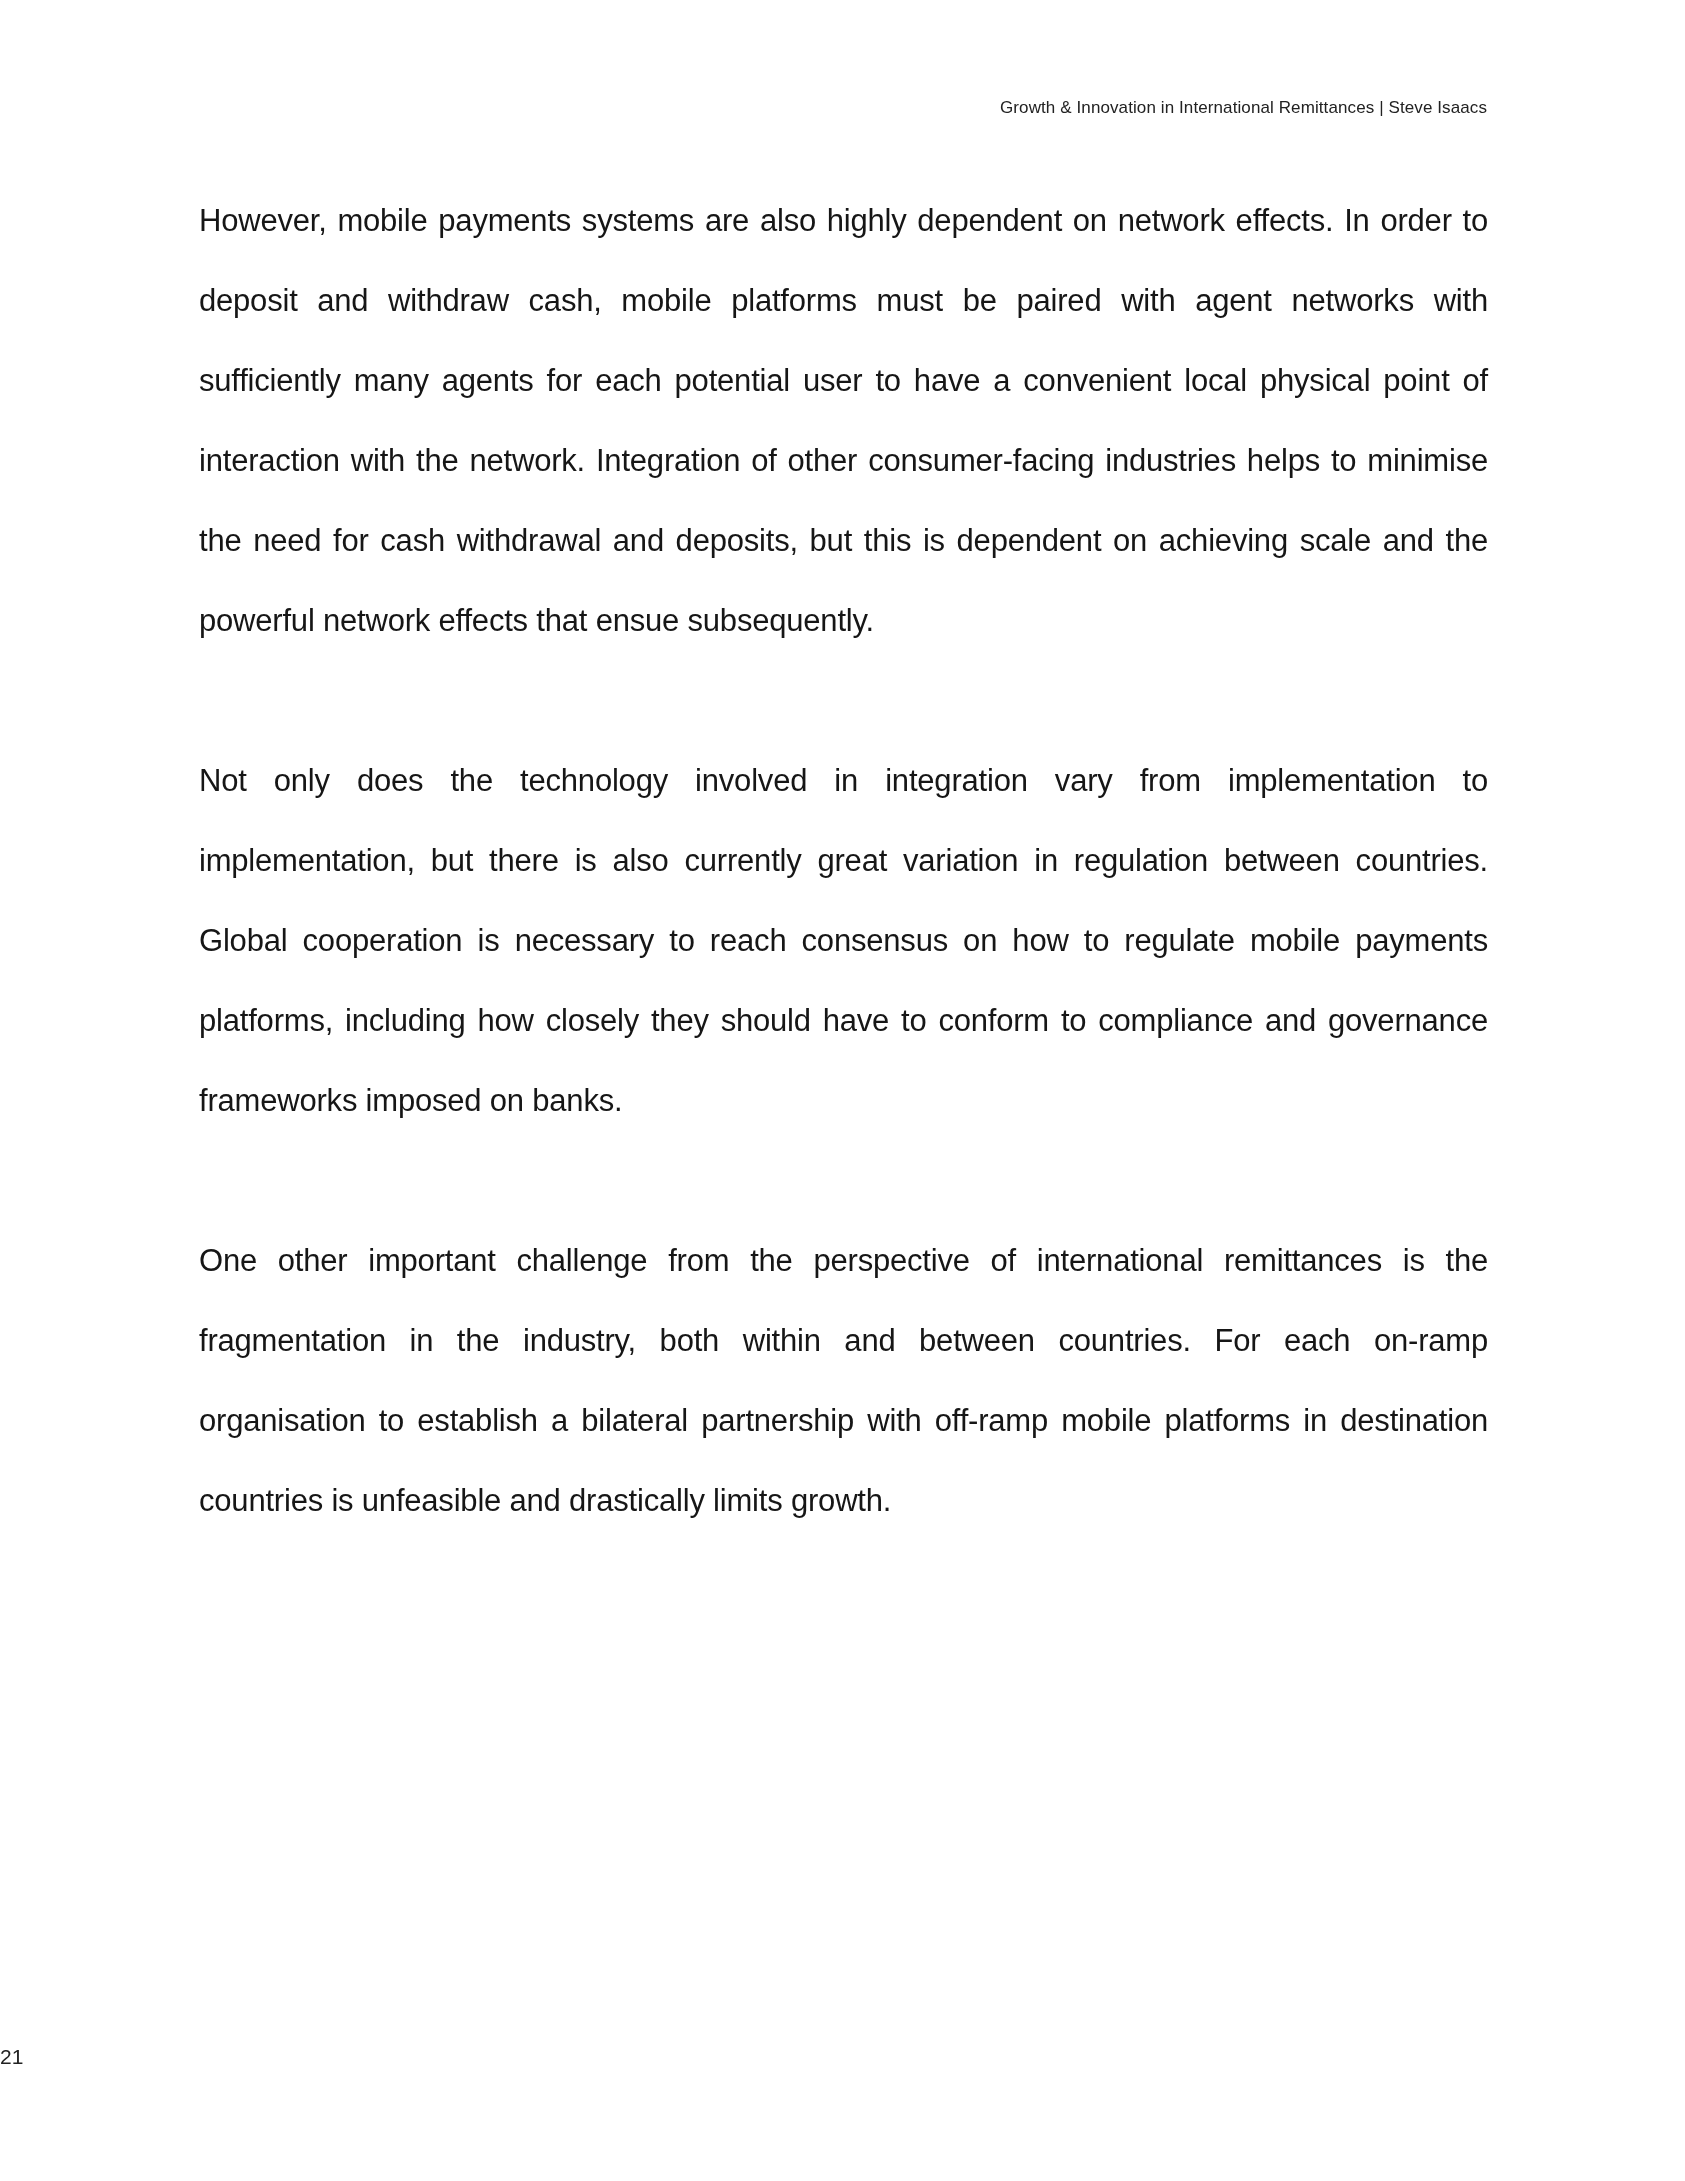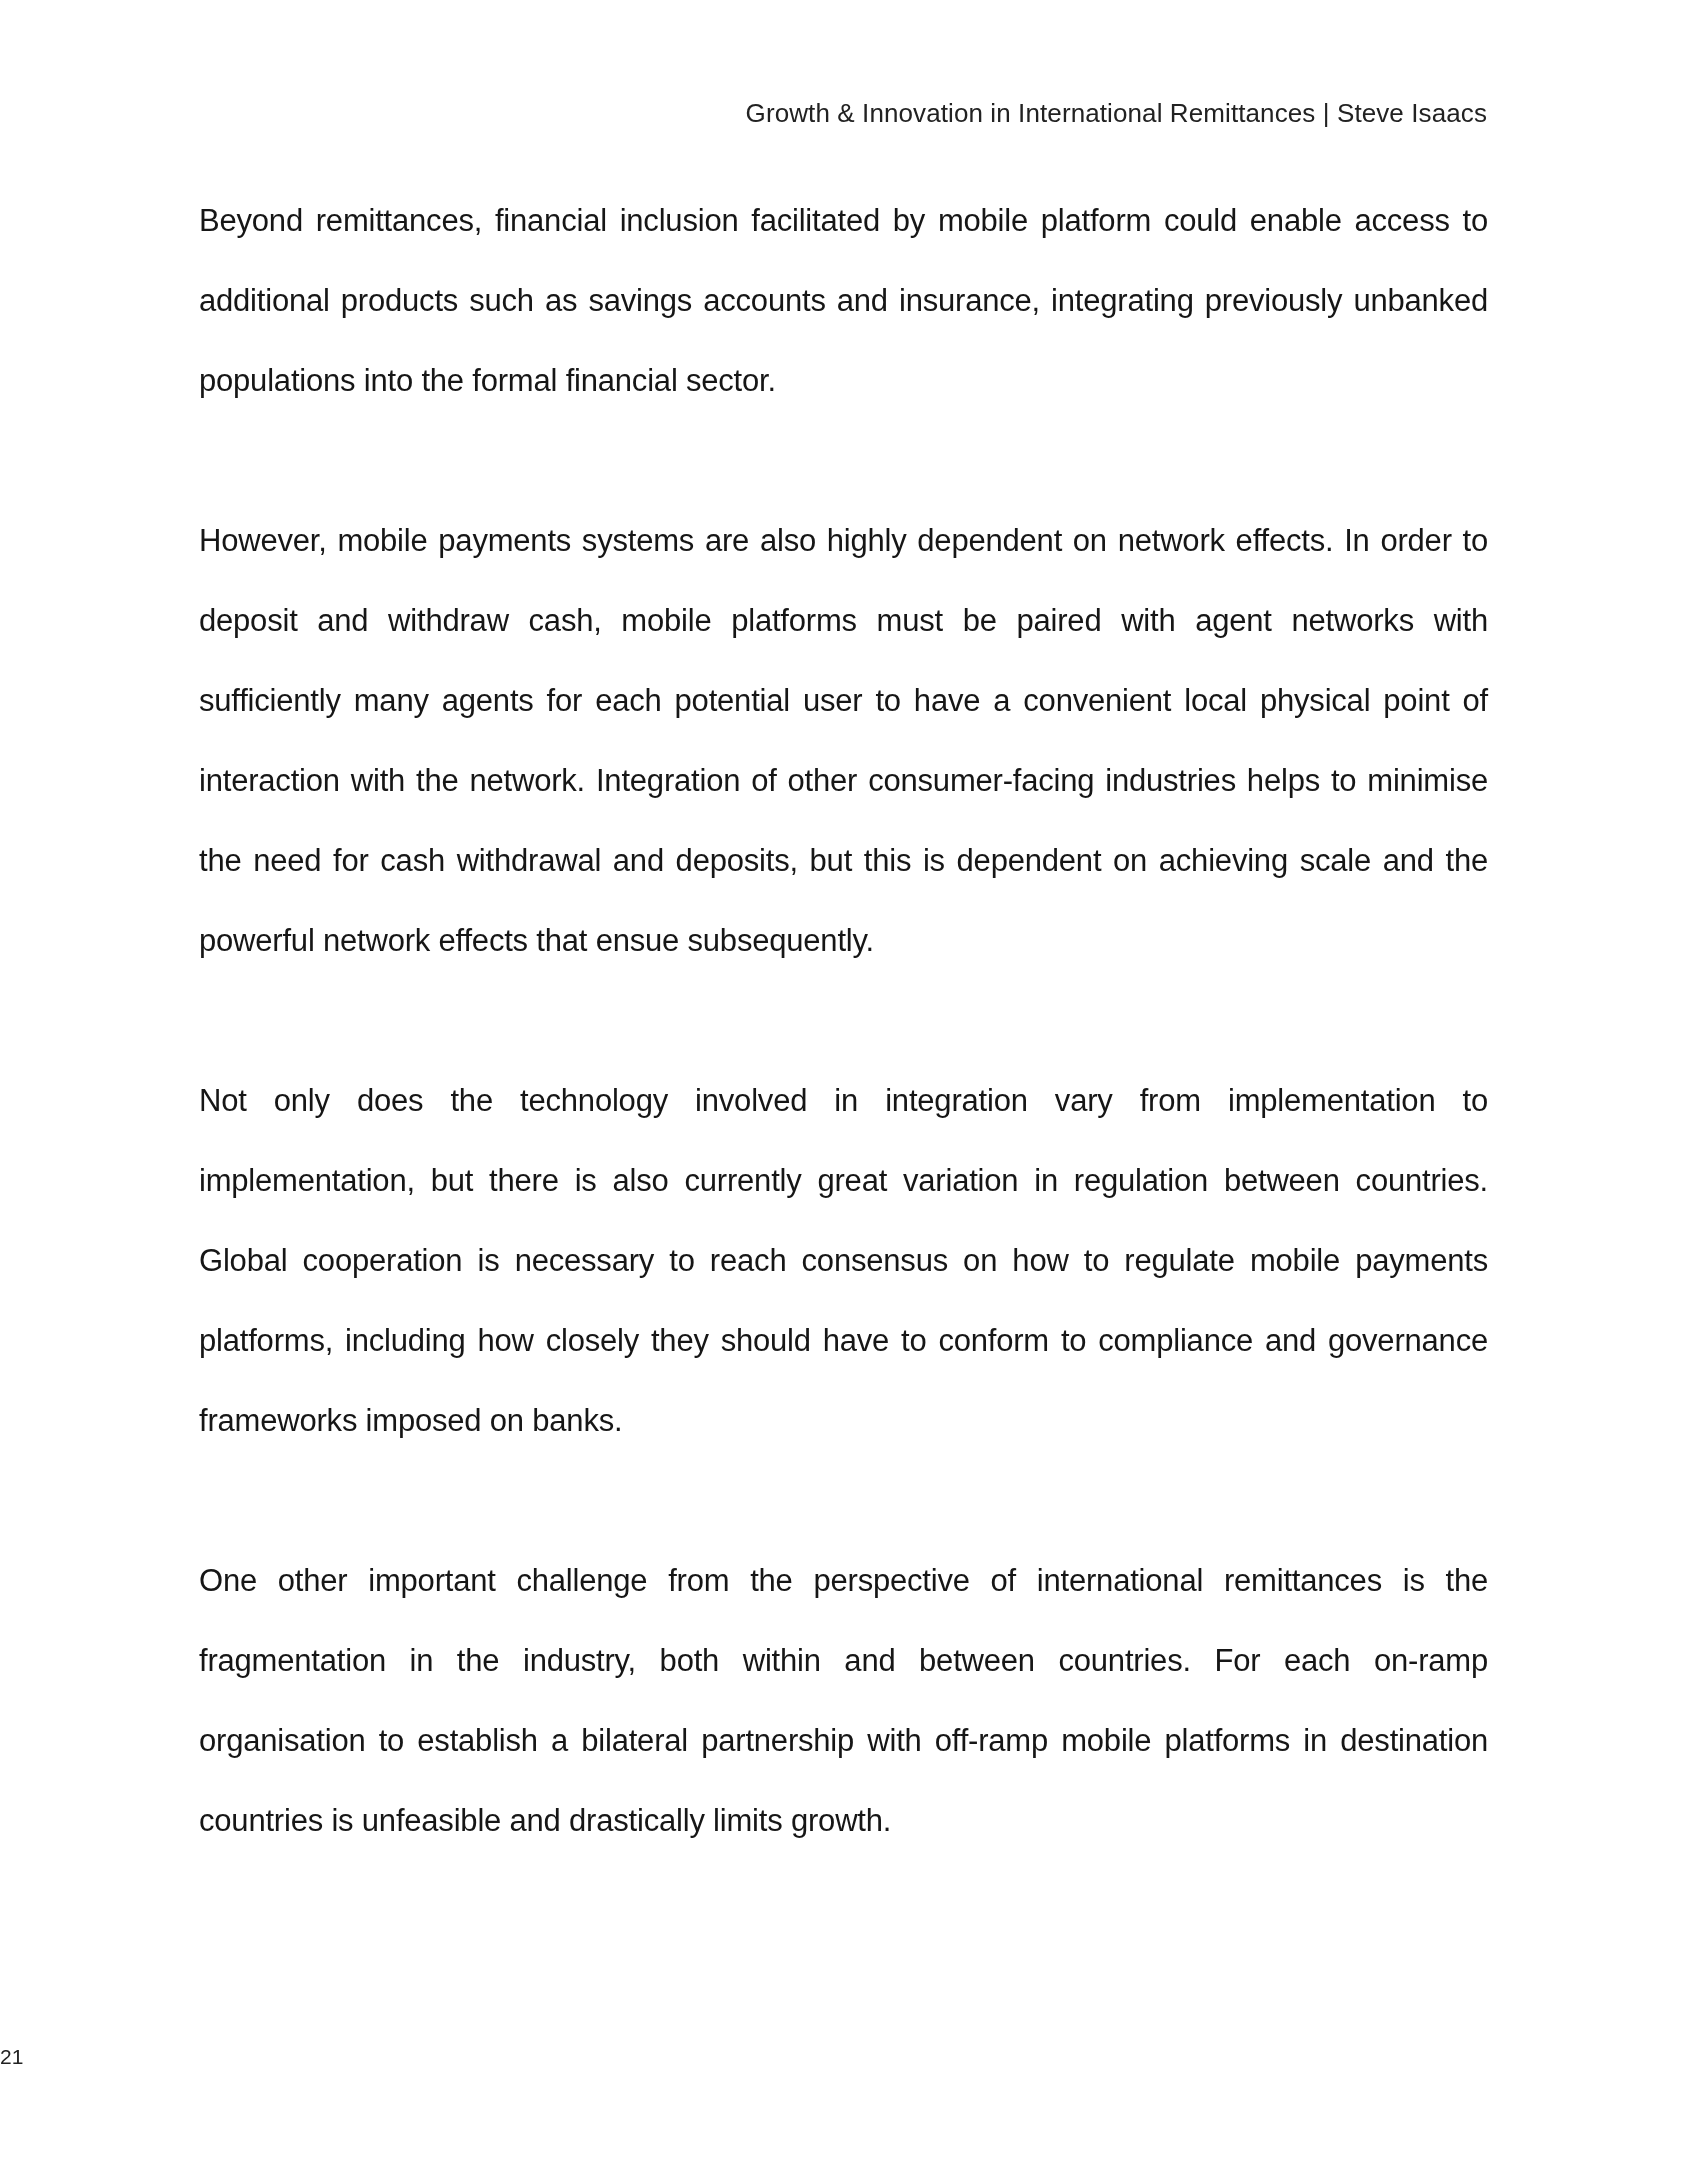--- a/index.html
+++ b/index.html
@@ -1,31 +1,30 @@
 <!DOCTYPE html>
 <html style="font-size:14px"><head>
 <meta charset="utf-8">
 <style>
   html, body { margin: 0; padding: 0; background: #ffffff; }
   body { width: 1685px; height: 2181px; position: relative; overflow: hidden;
          font-family: "Liberation Sans", "DejaVu Sans", sans-serif; color: #161616; }
-  .header { position: absolute; top: 98px; right: 198px; font-size: 26px; color: #222;
+  .header { position: absolute; top: 98px; right: 198px; font-size: 17px; color: #222;
             letter-spacing: 0.1px; white-space: nowrap; }
   .body { position: absolute; left: 199px; top: 181px; width: 1289px; }
   .para { margin: 0 0 80px 0; font-size: 31px; line-height: 80px; text-align: justify;
           text-align-last: left; letter-spacing: -0.2px; }
   .page-number { position: absolute; top: 2045px; left: 0; width: 1684px; 
                  font-size: 21px; color: #222; }
 </style>
 </head>
 <body>
 
 <div class="header">Growth &amp; Innovation in International Remittances | Steve Isaacs</div>
 
 <div class="body">
-  <p class="para">Beyond remittances, financial inclusion facilitated by mobile platform could enable access to additional products such as savings accounts and insurance, integrating previously unbanked populations into the formal financial sector.</p>
   <p class="para">However, mobile payments systems are also highly dependent on network effects. In order to deposit and withdraw cash, mobile platforms must be paired with agent networks with sufficiently many agents for each potential user to have a convenient local physical point of interaction with the network. Integration of other consumer-facing industries helps to minimise the need for cash withdrawal and deposits, but this is dependent on achieving scale and the powerful network effects that ensue subsequently.</p>
   <p class="para">Not only does the technology involved in integration vary from implementation to implementation, but there is also currently great variation in regulation between countries. Global cooperation is necessary to reach consensus on how to regulate mobile payments platforms, including how closely they should have to conform to compliance and governance frameworks imposed on banks.</p>
   <p class="para">One other important challenge from the perspective of international remittances is the fragmentation in the industry, both within and between countries. For each on-ramp organisation to establish a bilateral partnership with off-ramp mobile platforms in destination countries is unfeasible and drastically limits growth.</p>
 </div>
 
 <div class="page-number">21</div>
 
 
 </body></html>

